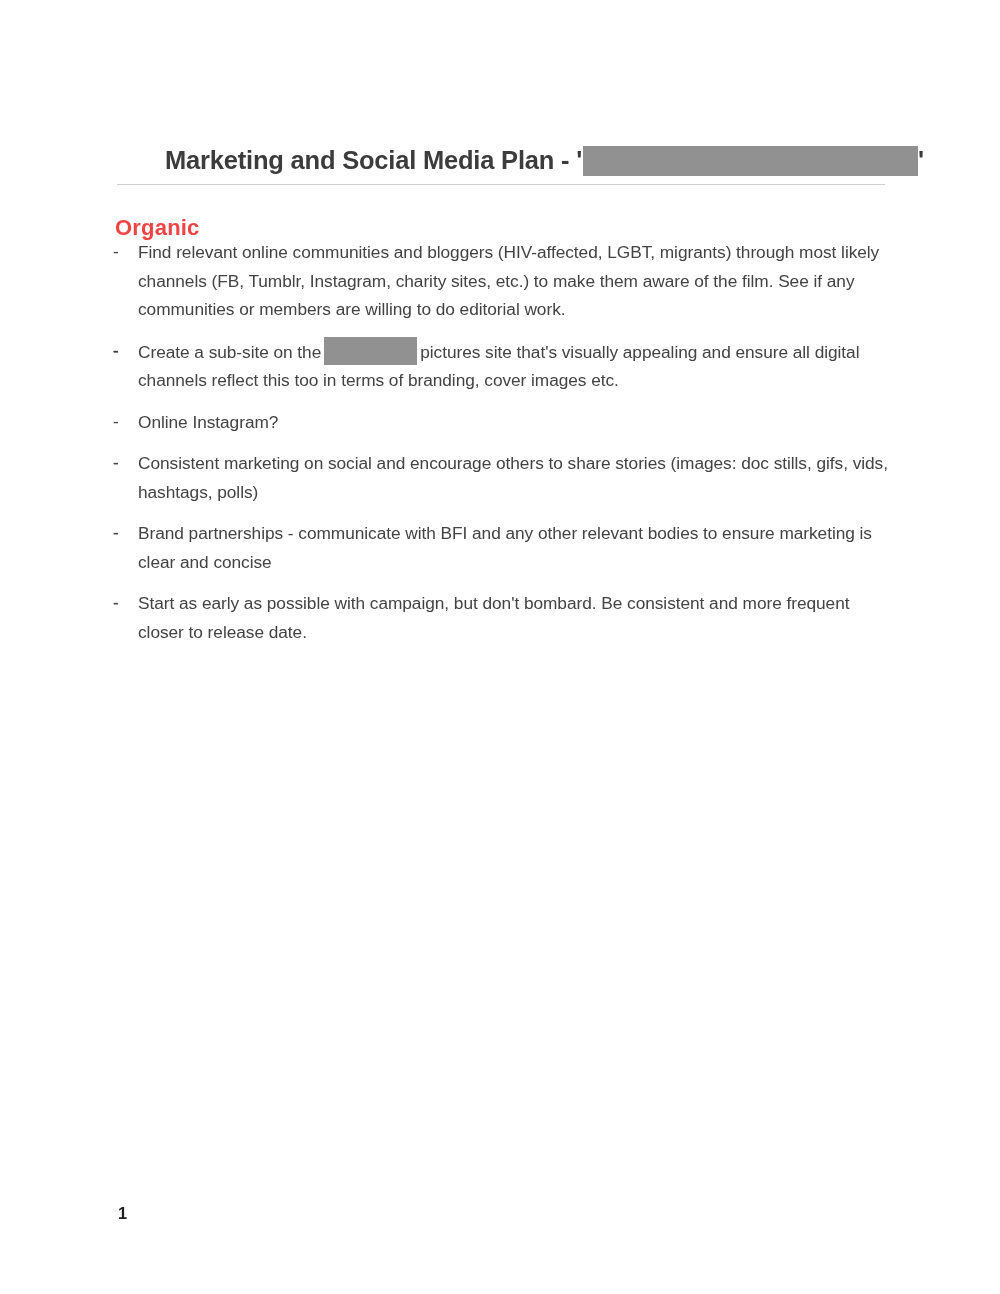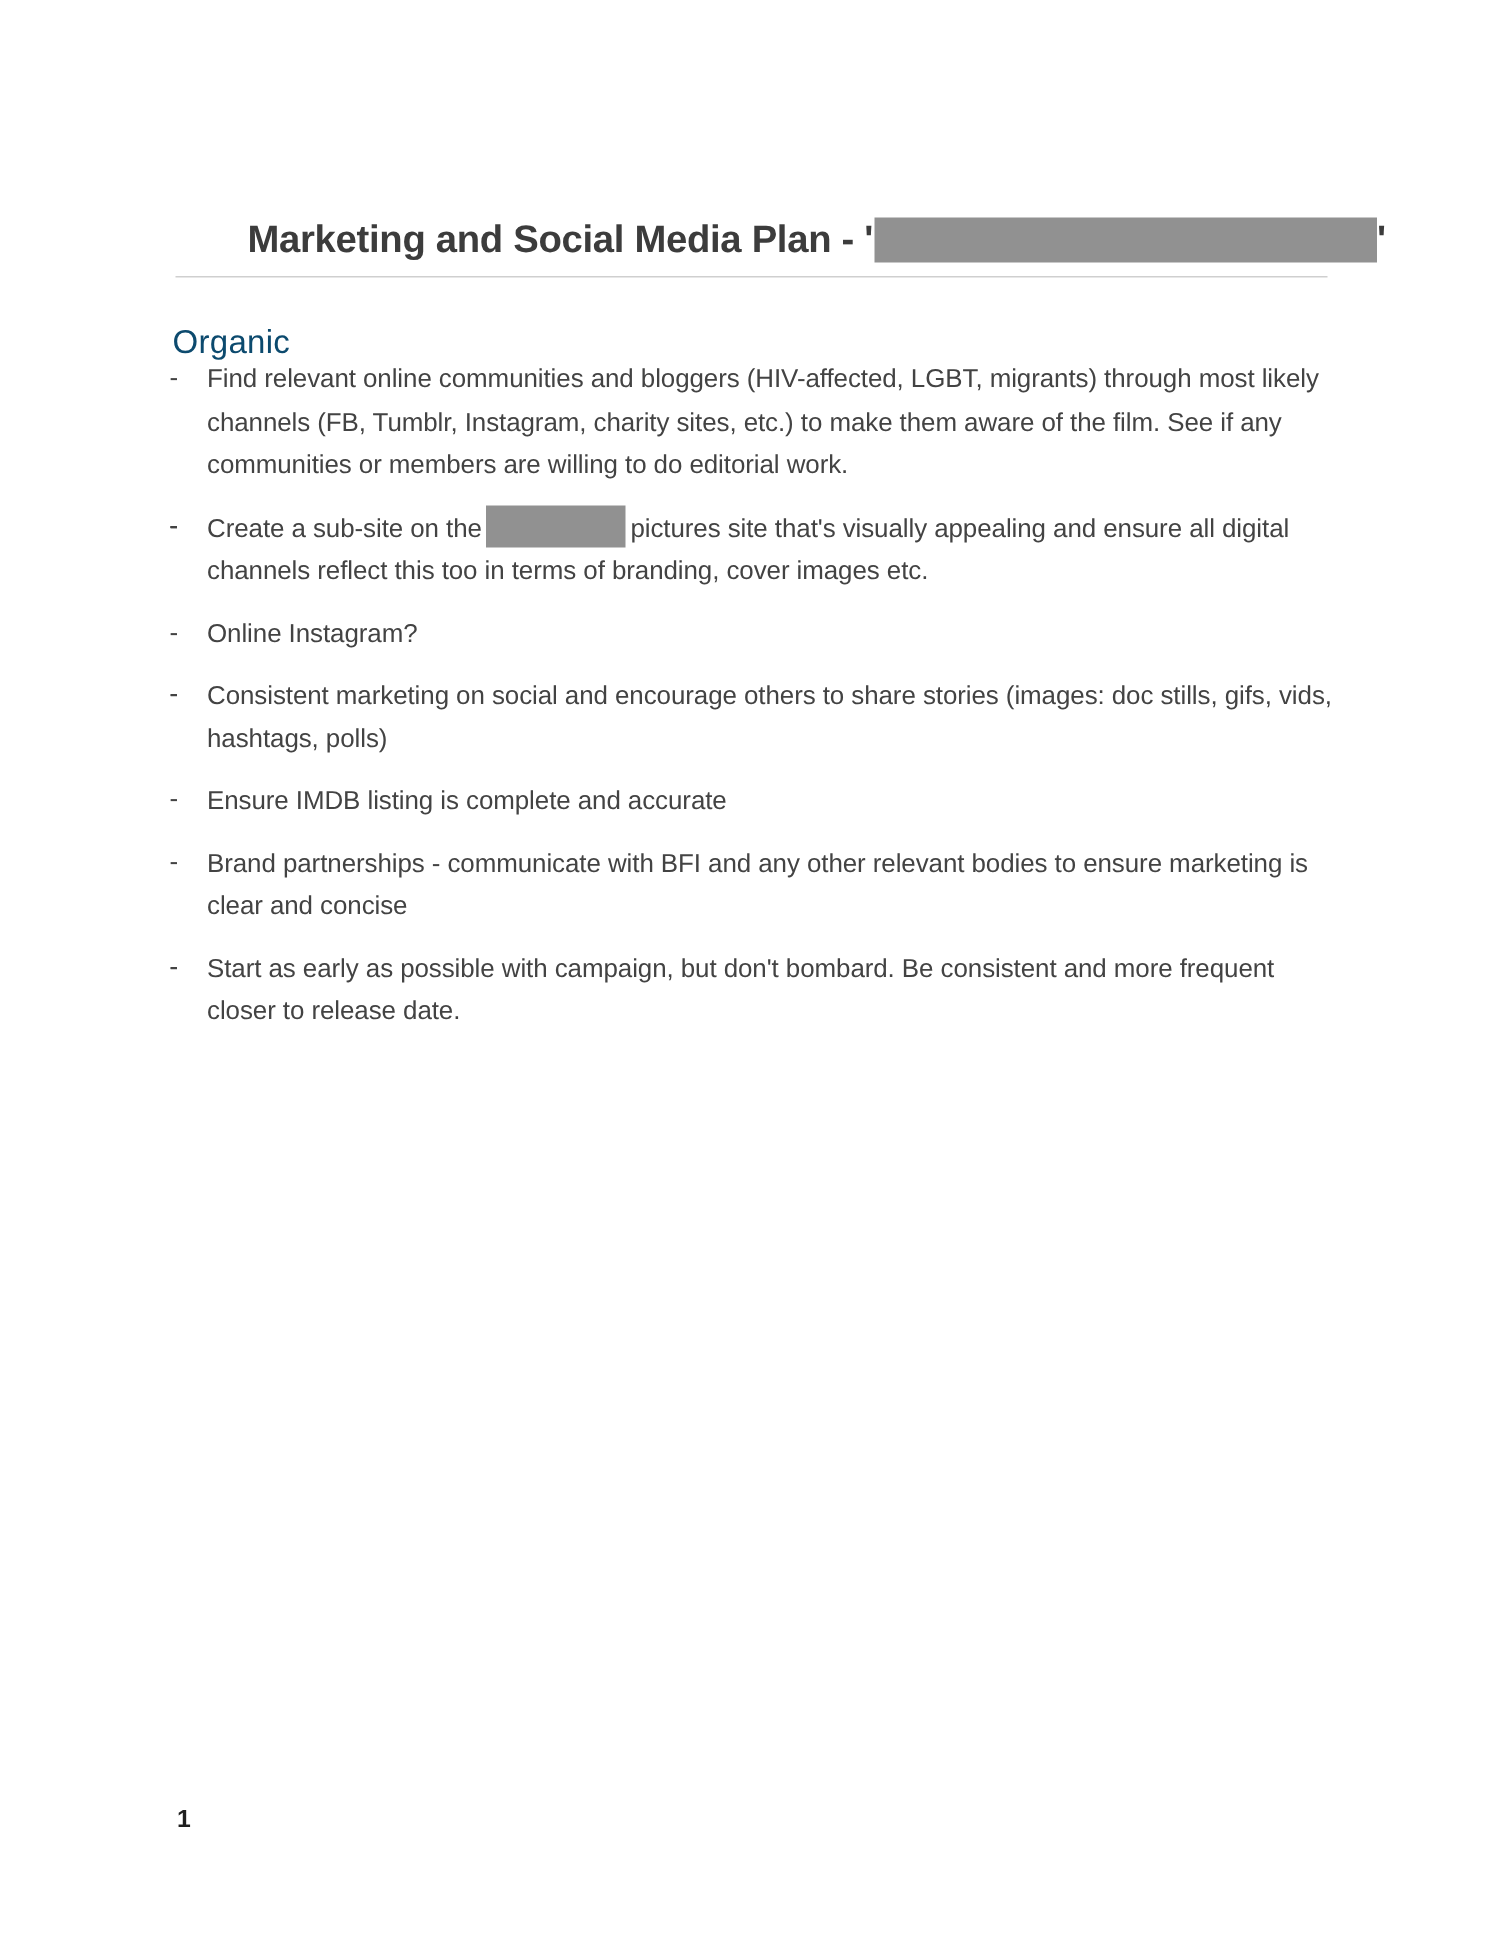--- a/index.html
+++ b/index.html
@@ -60,22 +60,22 @@
     height: 1px;
     background: #cfcfcf;
   }
 
   
   .section-heading {
     position: absolute;
     left: 115px;
     top: 195px;
     font-size: 22px;
-    font-weight: normal;
-    color: #0c4a6e;
+    font-weight: bold;
+    color: #ef4444;
     letter-spacing: 0.2px;
     line-height: 30px;
   }
 
   
   .bullet-list {
     position: absolute;
     left: 110px;
     top: 238px;
     width: 790px;
@@ -133,21 +133,21 @@
 
   <div class="bullet-list">
       <div class="bullet-item"><span class="marker">-</span><span>Find relevant online communities and bloggers (HIV-affected, LGBT, migrants) through most likely channels (FB, Tumblr, Instagram, charity sites, etc.) to make them aware of the film. See if any communities or members are willing to do editorial work.</span></div>
       <div class="bullet-item"><span class="marker">-</span></div>
       <div class="bullet-item"><span class="marker">-</span></div>
       <div class="bullet-item"><span class="marker">-</span></div>
       <div class="bullet-item"><span class="marker">-</span><span>Create a sub-site on the</span><span class="redaction-inline"></span><span>pictures site that's visually appealing and ensure all digital channels reflect this too in terms of branding, cover images etc.</span></div>
       <div class="bullet-item"><span class="marker">-</span><span>Online Instagram?</span></div>
       <div class="bullet-item"><span class="marker">-</span></div>
       <div class="bullet-item"><span class="marker">-</span><span>Consistent marketing on social and encourage others to share stories (images: doc stills, gifs, vids, hashtags, polls)</span></div>
-      <div class="bullet-item"><span class="marker">-</span><span>Ensure IMDB listing is complete and accurate</span></div>
+      <div class="bullet-item"><span class="marker">-</span></div>
       <div class="bullet-item"><span class="marker">-</span><span>Brand partnerships - communicate with BFI and any other relevant bodies to ensure marketing is clear and concise</span></div>
       <div class="bullet-item"><span class="marker">-</span></div>
       <div class="bullet-item"><span class="marker">-</span><span>Start as early as possible with campaign, but don't bombard. Be consistent and more frequent closer to release date.</span></div>
     </div>
 
   <div class="page-number">1</div>
 
 </div>
 
 </body></html>

